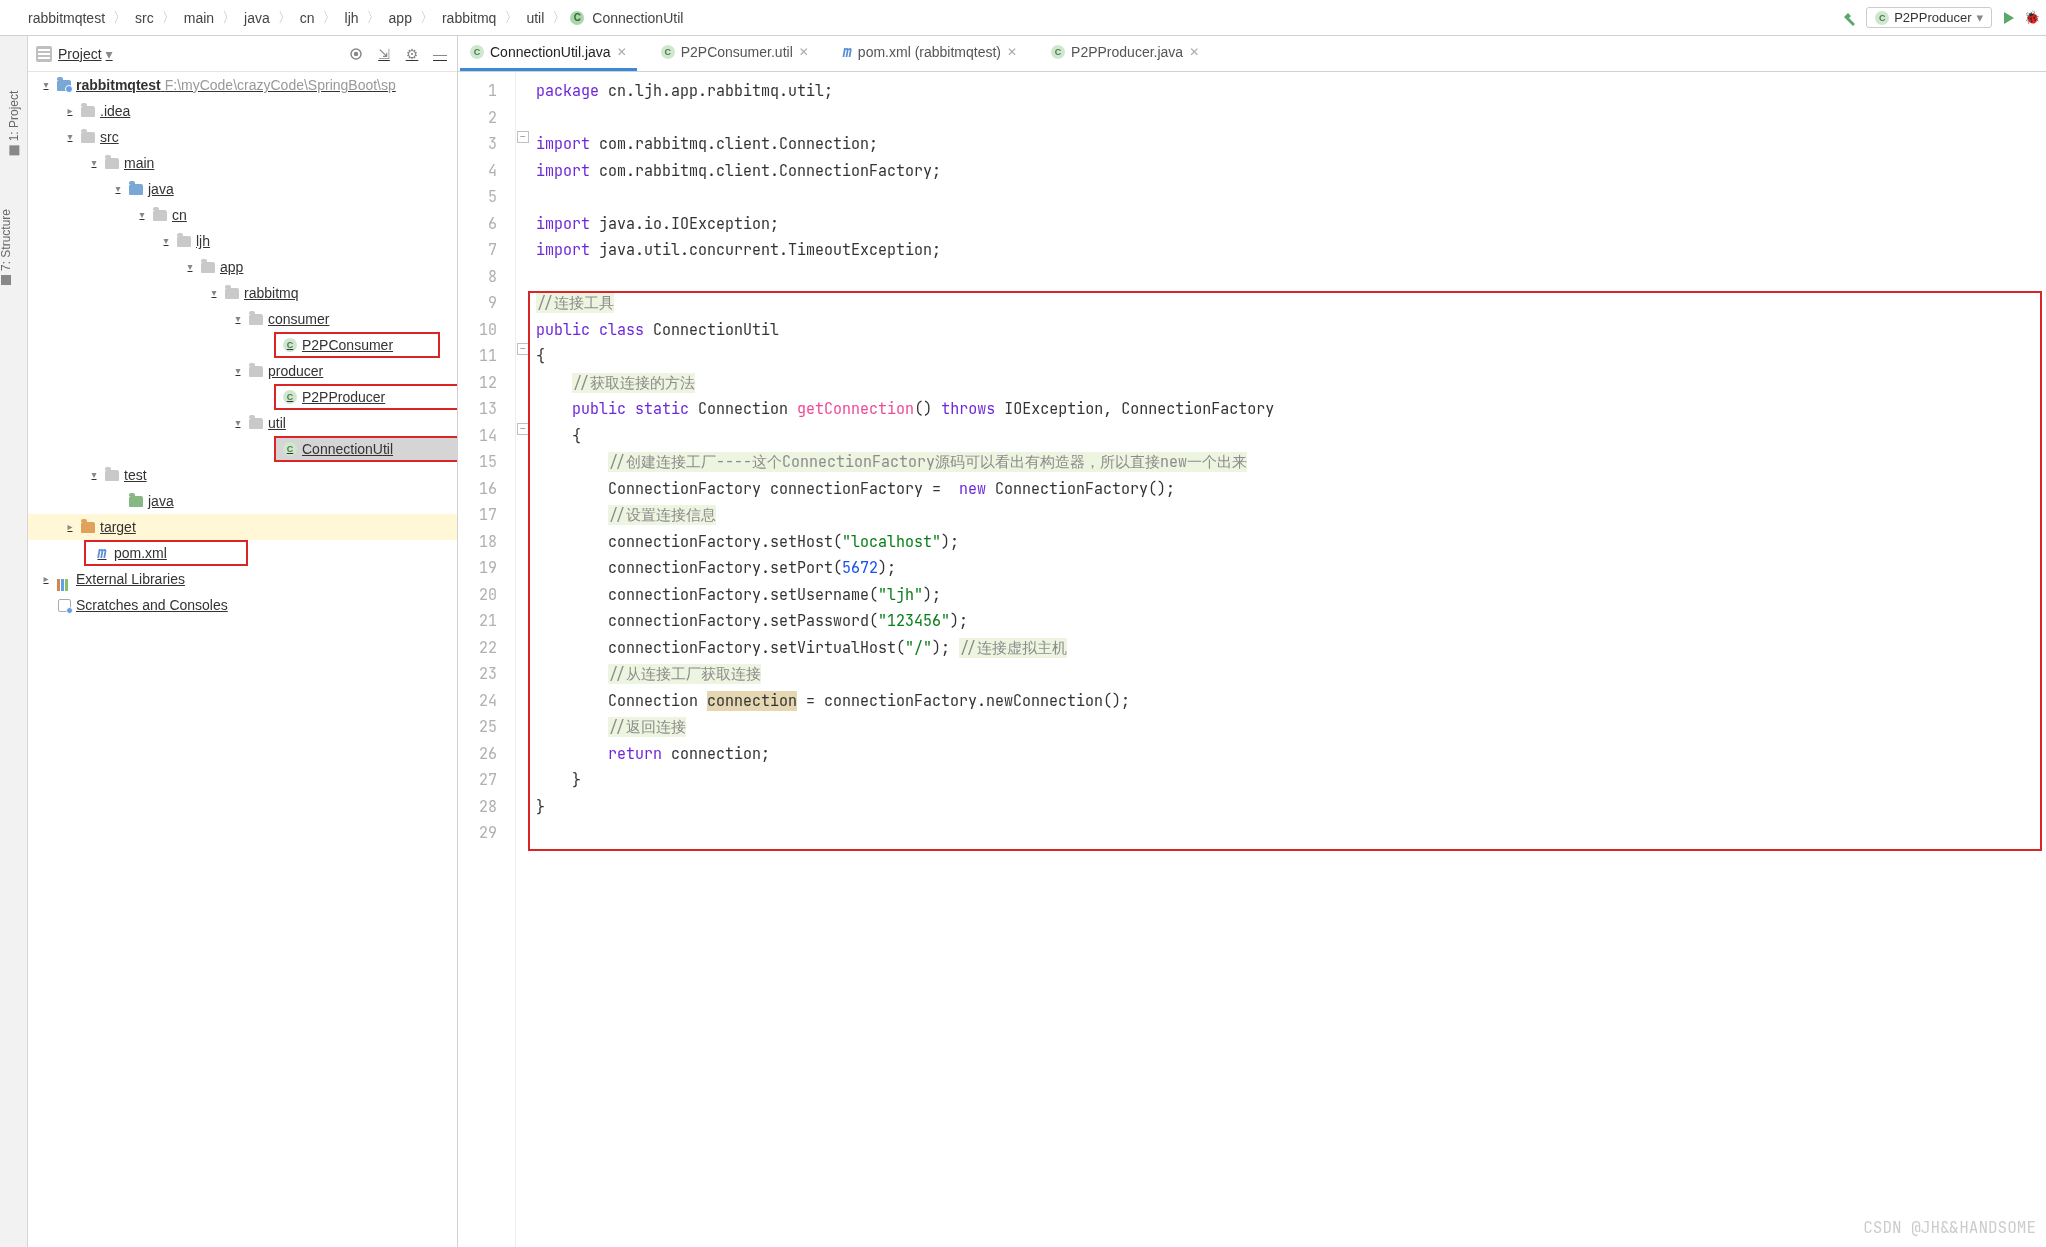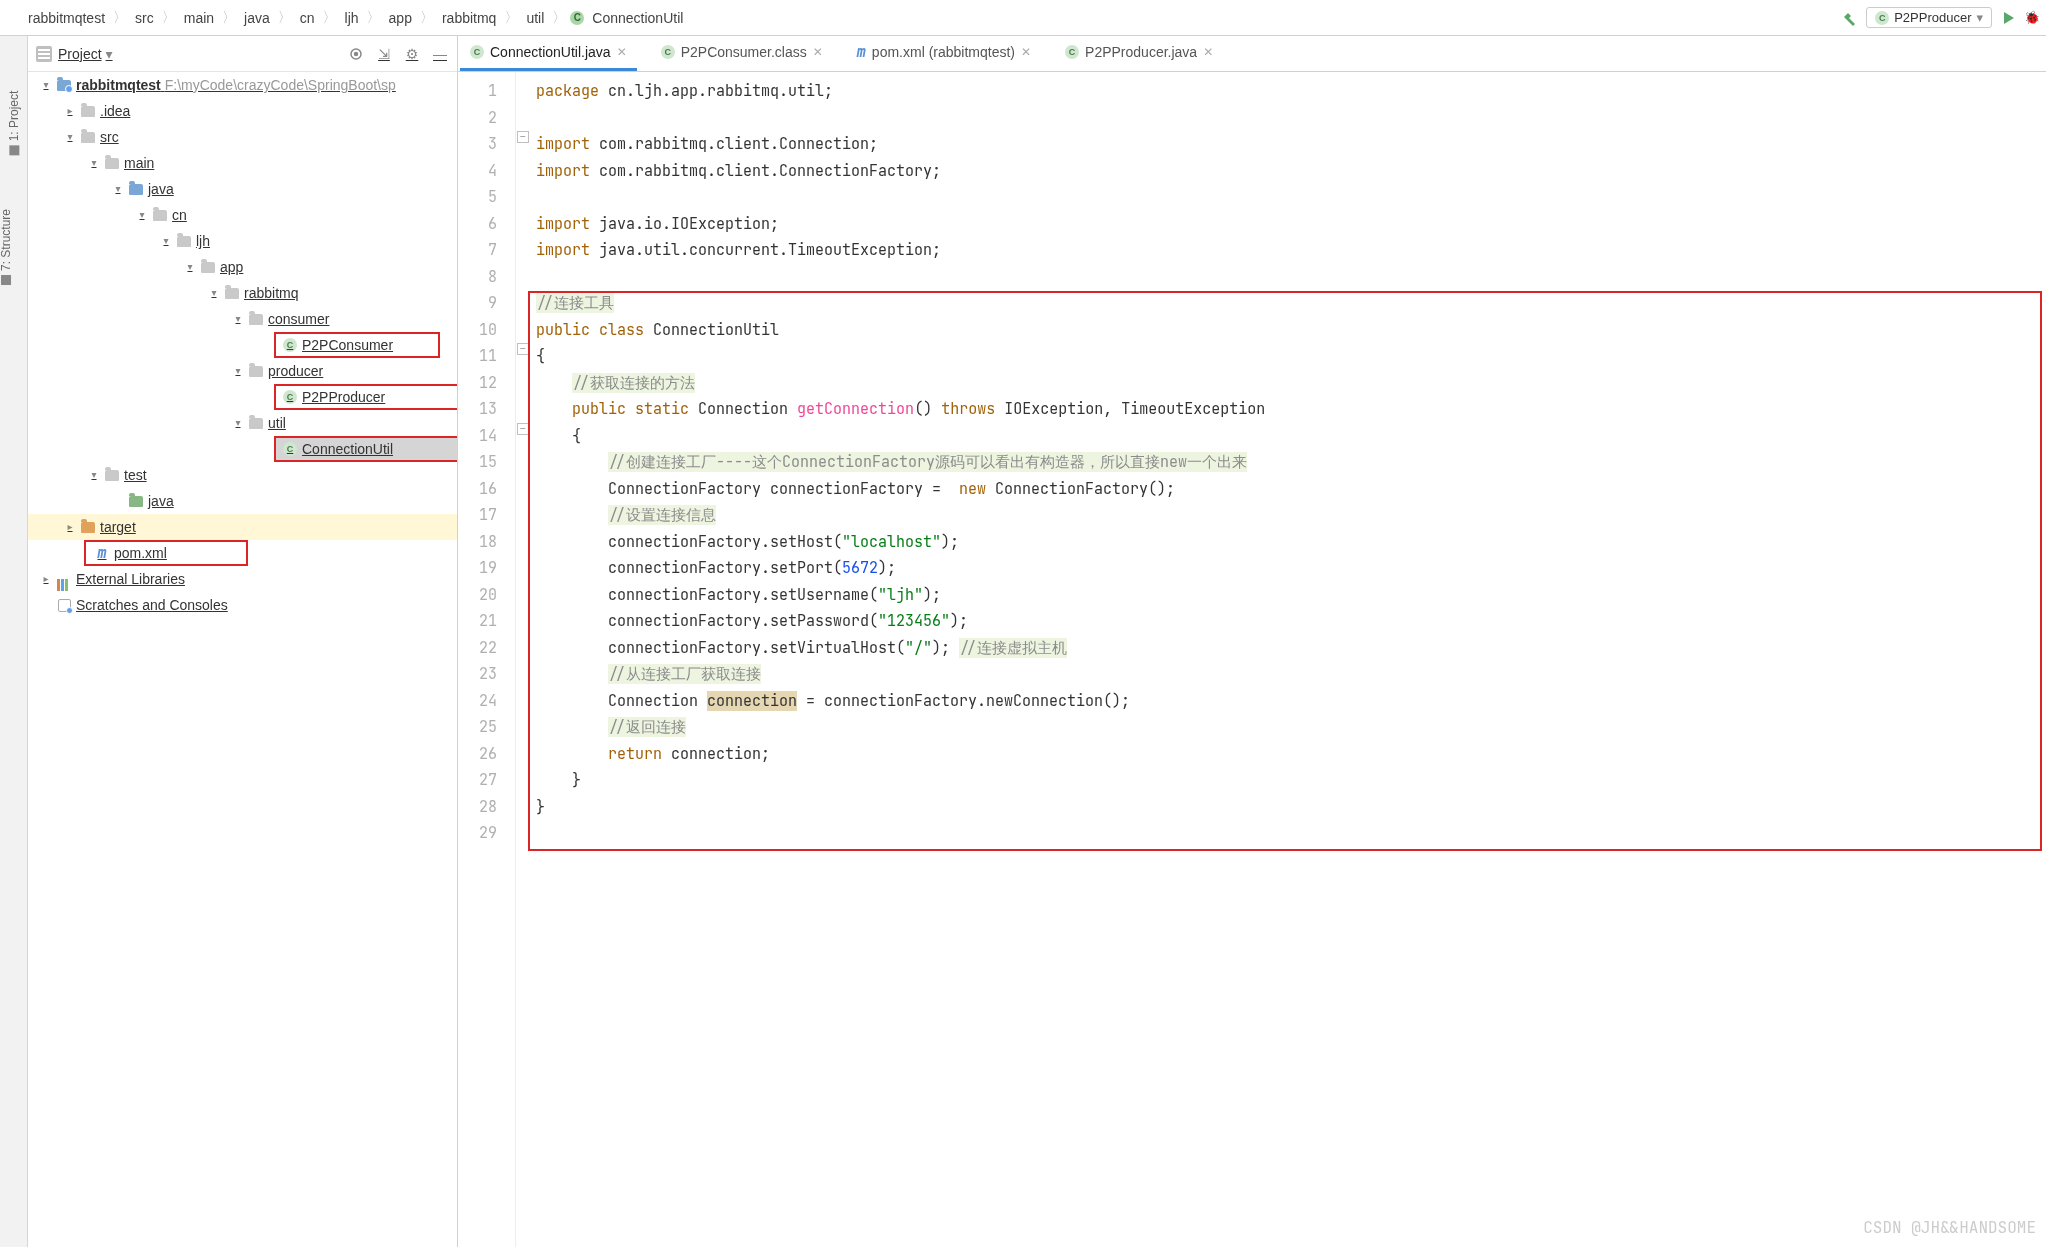--- a/index.html
+++ b/index.html
@@ -58,21 +58,21 @@
     .editor { flex: 1; display: flex; flex-direction: column; }
     .tabs { height: 36px; display: flex; align-items: flex-end; border-bottom: 1px solid #d1d1d1; padding-left: 2px; }
     .tab { display: flex; align-items: center; gap: 6px; height: 35px; padding: 0 10px; font-size: 14px; color: #555; border-bottom: 3px solid transparent; margin-right: 14px; }
     .tab.active { border-bottom-color: #3b88d8; color: #222; }
     .tab .x { color: #aaa; font-size: 12px; }
     .code-wrap { flex: 1; display: flex; position: relative; }
     .gutter { width: 58px; text-align: right; padding: 6px 18px 6px 0; color: #b0b0b0; font-family: "JetBrains Mono","Consolas",monospace; font-size: 15px; line-height: 26.5px; border-right: 1px solid #eee; user-select: none; }
     .fold-col { width: 14px; position: relative; }
     .fold { position: absolute; left: 1px; width: 12px; height: 12px; border: 1px solid #c0c0c0; background: #fff; color: #888; font-size: 10px; line-height: 10px; text-align: center; }
     .code { flex: 1; padding: 6px 0 6px 6px; font-family: "JetBrains Mono","Consolas",monospace; font-size: 15px; line-height: 26.5px; white-space: pre; position: relative; }
-    .kw { color: #a16207; }
+    .kw { color: #6d28d9; }
     .str { color: #067d17; }
     .num { color: #1750eb; }
     .cmt { color: #8c8c8c; }
     .cmt-bg { background: #edf5e0; }
     .mtd { color: #ec4899; }
     .hl-word { background: #e6d7b3; }
     .red-frame { position: absolute; border: 2px solid #d92525; pointer-events: none; }
     .watermark { position: absolute; right: 10px; bottom: 6px; color: #ccc; font-size: 16px; }
   </style>
 </head>
@@ -297,21 +297,21 @@
 
   <div class="editor">
     <div class="tabs">
       <div class="tab active">
           <span class="cls-ico">C</span>
           <span>ConnectionUtil.java</span>
           <span class="x">✕</span>
         </div>
       <div class="tab">
           <span class="cls-ico">C</span>
-          <span>P2PConsumer.class</span>
+          <span>P2PConsumer.util</span>
           <span class="x">✕</span>
         </div>
       <div class="tab">
           <span class="m-ico">m</span>
           <span>pom.xml (rabbitmqtest)</span>
           <span class="x">✕</span>
         </div>
       <div class="tab">
           <span class="cls-ico">C</span>
           <span>P2PProducer.java</span>
@@ -330,21 +330,21 @@
 <span class="kw">import</span> <span>com.rabbitmq.client.Connection;</span>
 <span class="kw">import</span> <span>com.rabbitmq.client.ConnectionFactory;</span>
 
 <span class="kw">import</span> <span>java.io.IOException;</span>
 <span class="kw">import</span> <span>java.util.concurrent.TimeoutException;</span>
 
 <span class="cmt cmt-bg">//连接工具</span>
 <span class="kw">public</span> <span class="kw">class</span> <span>ConnectionUtil</span>
 <span>{</span>
     <span class="cmt cmt-bg">//获取连接的方法</span>
-    <span class="kw">public</span> <span class="kw">static</span> <span>Connection</span> <span class="mtd">getConnection</span><span>()</span> <span class="kw">throws</span> <span>IOException,</span> <span>TimeoutException</span>
+    <span class="kw">public</span> <span class="kw">static</span> <span>Connection</span> <span class="mtd">getConnection</span><span>()</span> <span class="kw">throws</span> <span>IOException,</span> <span>ConnectionFactory</span>
     <span>{</span>
         <span class="cmt cmt-bg">//创建连接工厂----这个ConnectionFactory源码可以看出有构造器，所以直接new一个出来</span>
         <span>ConnectionFactory connectionFactory = </span> <span class="kw">new</span><span> ConnectionFactory();</span>
         <span class="cmt cmt-bg">//设置连接信息</span>
         <span>connectionFactory.setHost(</span><span class="str">"localhost"</span><span>);</span>
         <span>connectionFactory.setPort(</span><span class="num">5672</span><span>);</span>
         <span>connectionFactory.setUsername(</span><span class="str">"ljh"</span><span>);</span>
         <span>connectionFactory.setPassword(</span><span class="str">"123456"</span><span>);</span>
         <span>connectionFactory.setVirtualHost(</span><span class="str">"/"</span><span>); </span><span class="cmt cmt-bg">//连接虚拟主机</span>
         <span class="cmt cmt-bg">//从连接工厂获取连接</span>

